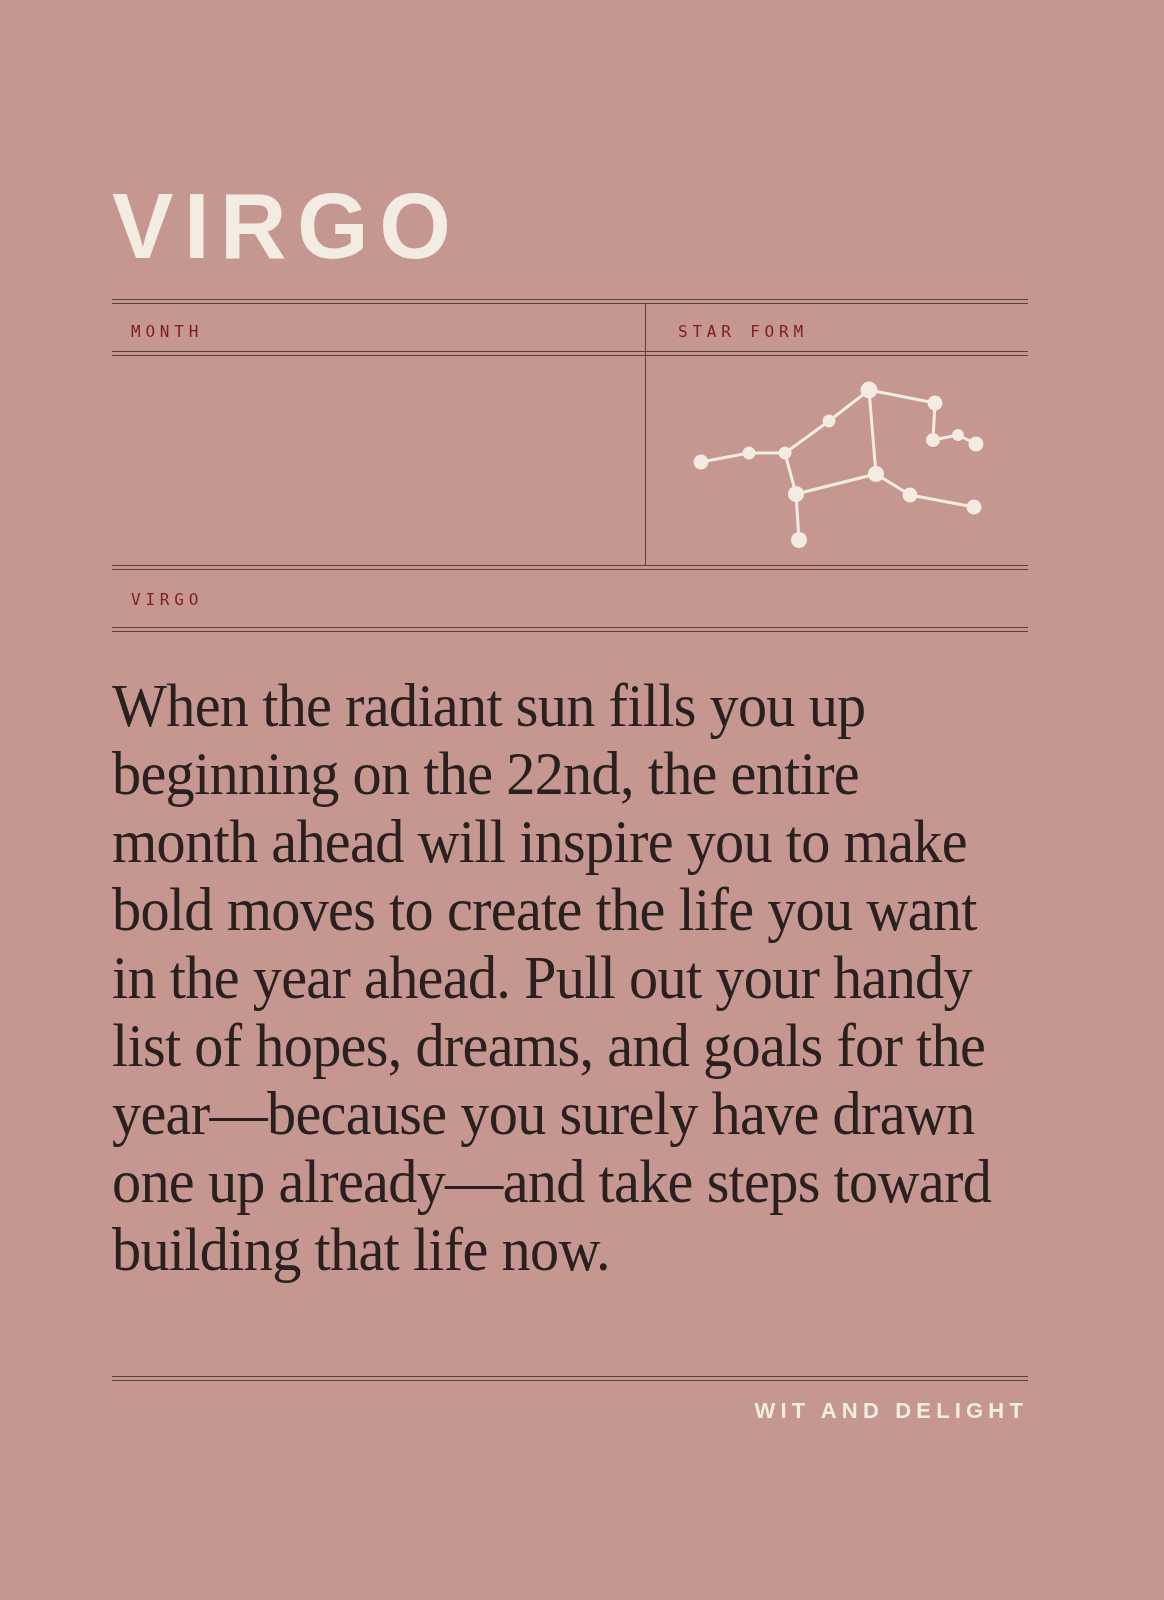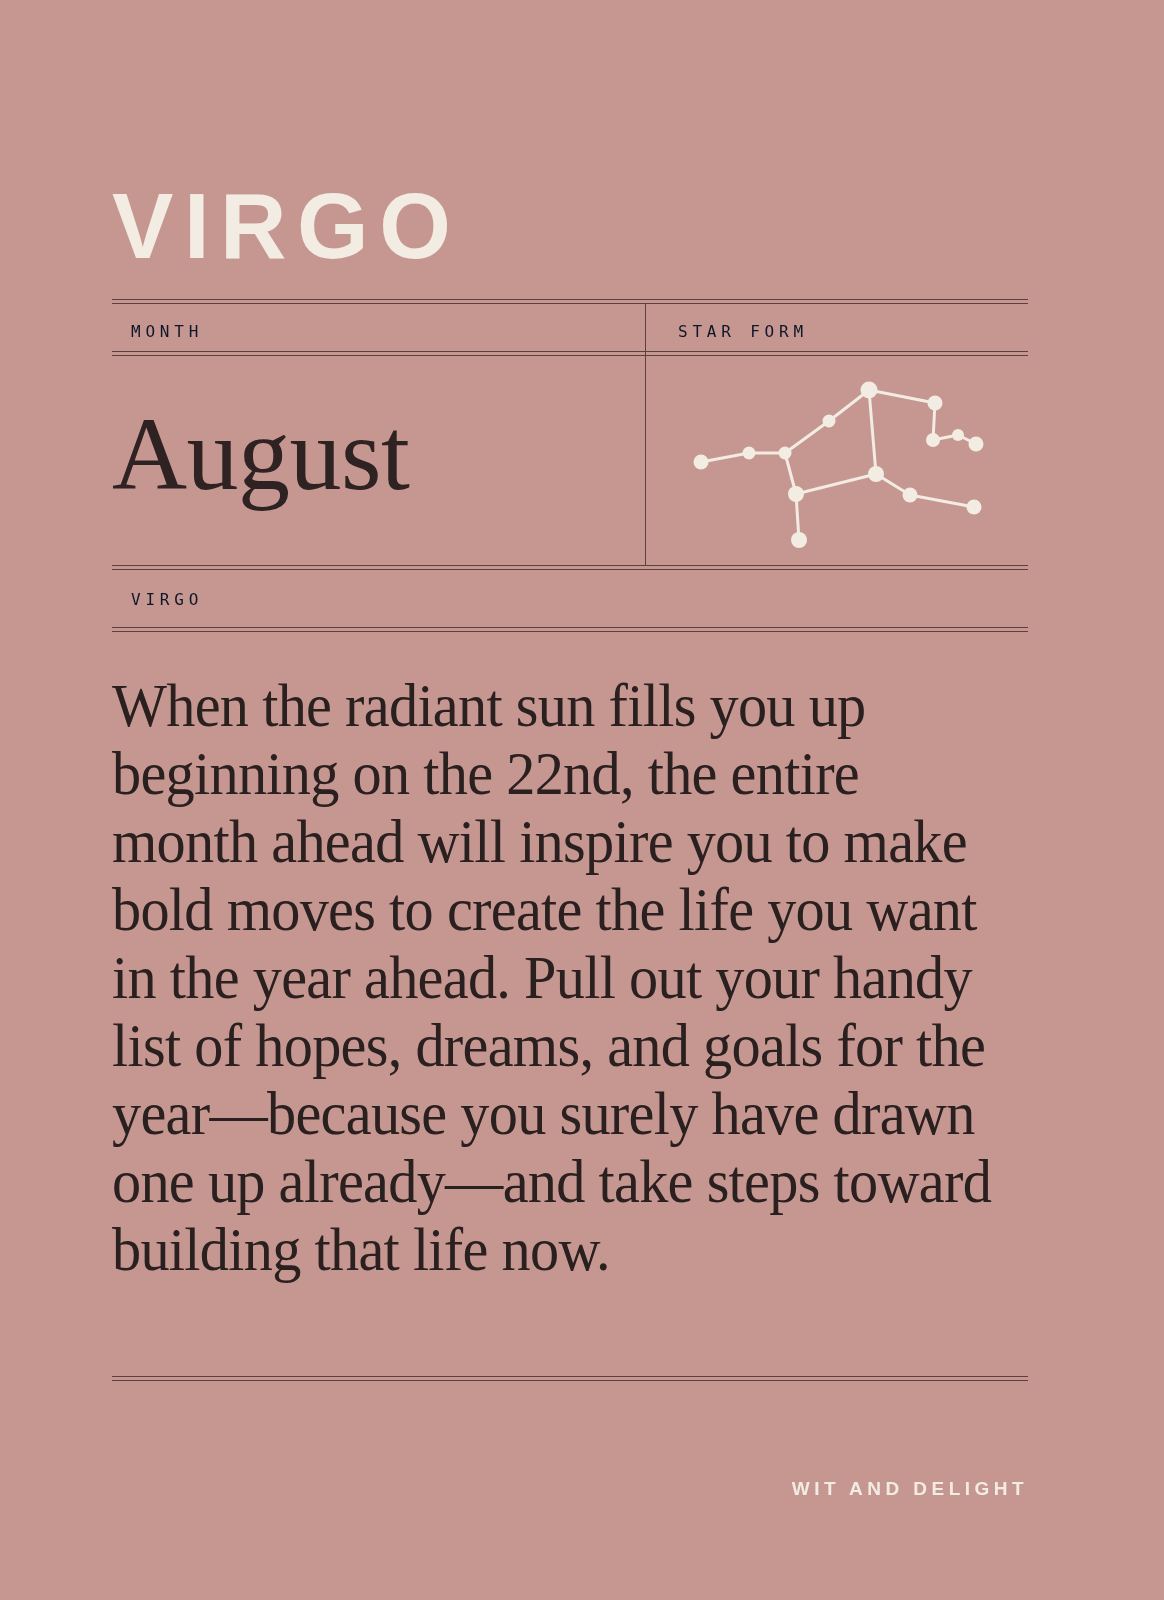--- a/index.html
+++ b/index.html
@@ -62,21 +62,21 @@
     background: #5c4040;
   }
 
   
   .label {
     position: absolute;
     font-family: "DejaVu Sans Mono", "Liberation Mono", monospace;
     font-size: 16px;
     font-weight: 400;
     letter-spacing: 0.30em;
-    color: #0f172a;
+    color: #7f1d1d;
     white-space: nowrap;
   }
   .label-month { left: 131px; top: 322px; }
   .label-star  { left: 666px; top: 322px; margin-left: 12px; }
   .label-mantra{ left: 131px; top: 590px; }
 
   
   .month-value {
     position: absolute;
     left: 112px;
@@ -113,23 +113,23 @@
     line-height: 1.115;
     letter-spacing: -0.012em;
     transform: scaleX(0.955);
     transform-origin: left top;
   }
 
   
   .footer-brand {
     position: absolute;
     right: 136px;
-    top: 1478px;
+    top: 1398px;
     font-family: "Liberation Sans", sans-serif;
-    font-size: 19px;
+    font-size: 22px;
     font-weight: 700;
     letter-spacing: 0.235em;
     color: #f2ece3;
     white-space: nowrap;
   }
 </style>
 </head>
 <body>
 
 <div class="poster">
@@ -137,21 +137,20 @@
   <div class="title">VIRGO</div>
 
   <div class="rule rule-top"></div>
   <div class="rule rule-mid"></div>
 
   <div class="vdivider"></div>
 
   <div class="label label-month">MONTH</div>
   <div class="label label-star">STAR FORM</div>
 
-  <div class="month-value">August</div>
 
   <div class="constellation">
     <svg id="constellation-svg" width="383" height="213" viewBox="0 0 383 213" xmlns="http://www.w3.org/2000/svg">
         <line x1="56" y1="110" x2="104" y2="101" stroke="#f2ece3" stroke-width="3" stroke-linecap="round"></line>
         <line x1="104" y1="101" x2="140" y2="101" stroke="#f2ece3" stroke-width="3" stroke-linecap="round"></line>
         <line x1="140" y1="101" x2="184" y2="69" stroke="#f2ece3" stroke-width="3" stroke-linecap="round"></line>
         <line x1="184" y1="69" x2="224" y2="38" stroke="#f2ece3" stroke-width="3" stroke-linecap="round"></line>
         <line x1="224" y1="38" x2="290" y2="51" stroke="#f2ece3" stroke-width="3" stroke-linecap="round"></line>
         <line x1="290" y1="51" x2="288" y2="88" stroke="#f2ece3" stroke-width="3" stroke-linecap="round"></line>
         <line x1="288" y1="88" x2="313" y2="83" stroke="#f2ece3" stroke-width="3" stroke-linecap="round"></line>

